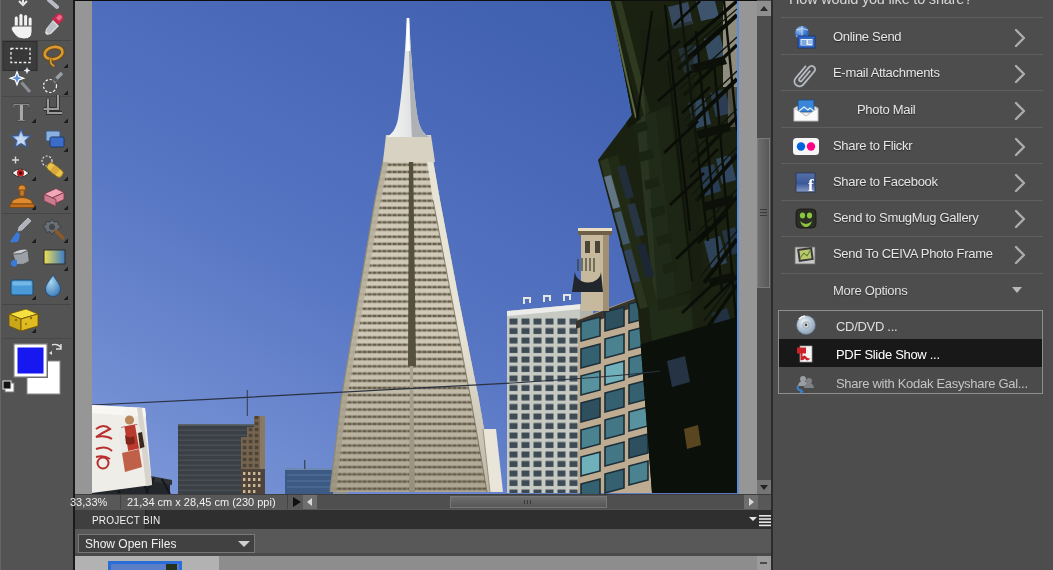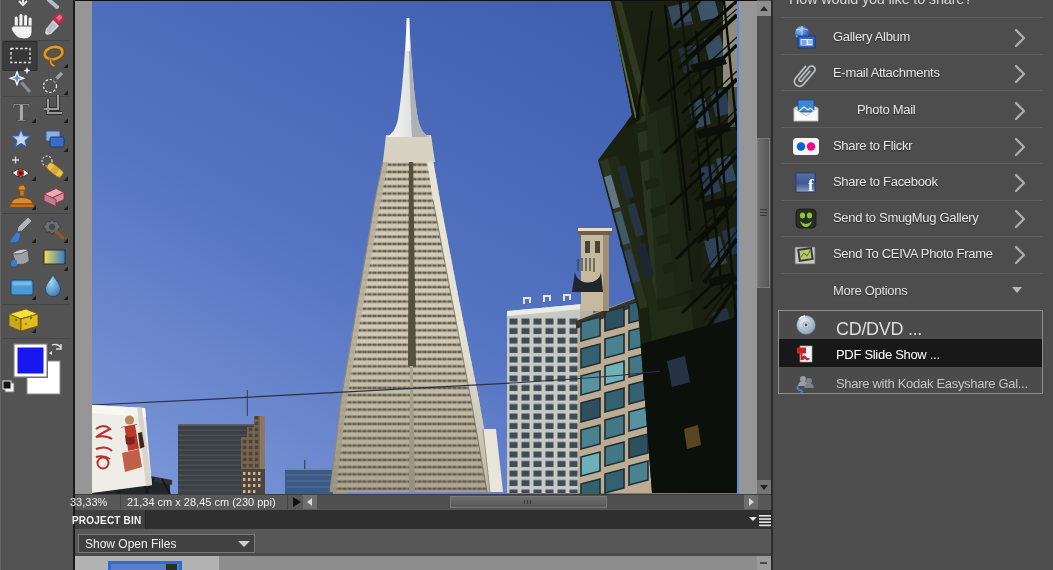--- a/index.html
+++ b/index.html
@@ -462,21 +462,21 @@
 <div class="abs" style="left:307px;top:498px;width:0;height:0;border-top:4px solid transparent;border-bottom:4px solid transparent;border-right:5px solid #d8d8d8;"></div>
 <div class="abs" style="left:744px;top:495px;width:14px;height:14px;background:#6e6e6e;"></div>
 <div class="abs" style="left:749px;top:498px;width:0;height:0;border-top:4px solid transparent;border-bottom:4px solid transparent;border-left:5px solid #d8d8d8;"></div>
 <div class="abs" style="left:450px;top:496px;width:157px;height:12px;background:linear-gradient(#6e6e6e,#565656);border:1px solid #787878;box-sizing:border-box;"></div>
 <div class="abs" style="left:524px;top:500px;width:1px;height:4px;background:#383838;"></div>
 <div class="abs" style="left:527px;top:500px;width:1px;height:4px;background:#383838;"></div>
 <div class="abs" style="left:530px;top:500px;width:1px;height:4px;background:#383838;"></div>
 
 <div class="abs" style="left:75px;top:510px;width:696px;height:19px;background:#2f2f2f;"></div>
 <div class="abs" style="left:75px;top:510px;width:71px;height:19px;background:#3f3f3f;border-right:1px solid #242424;box-sizing:border-box;"></div>
-<div class="abs" style="left:72px;top:515px;color:#f2f2f2;font-size:10px;font-weight:bold;letter-spacing:0.2px;">PROJECT&nbsp;BIN</div>
+<div class="abs" style="left:92px;top:515px;color:#f2f2f2;font-size:10px;font-weight:normal;letter-spacing:0.2px;">PROJECT&nbsp;BIN</div>
 <div class="abs" id="binmenu" style="left:748px;top:513px;">
 <svg width="26" height="14" viewBox="0 0 26 14">
   <path d="M1,4 l4,4 l4,-4 z" fill="#e8e8e8"></path>
   <rect x="11" y="2" width="13" height="1.6" fill="#e8e8e8"></rect>
   <rect x="11" y="5.2" width="13" height="1.6" fill="#e8e8e8"></rect>
   <rect x="11" y="8.4" width="13" height="1.6" fill="#e8e8e8"></rect>
   <rect x="11" y="11.6" width="13" height="1.6" fill="#e8e8e8"></rect>
 </svg>
 </div>
 
@@ -501,21 +501,21 @@
 
 <div class="abs" style="left:781px;top:17px;width:262px;height:1px;background:#5f5f5f;"></div>
 <div class="abs" style="left:781px;top:54px;width:262px;height:1px;background:#5f5f5f;"></div>
 <div class="abs" style="left:781px;top:90px;width:262px;height:1px;background:#5f5f5f;"></div>
 <div class="abs" style="left:781px;top:127px;width:262px;height:1px;background:#5f5f5f;"></div>
 <div class="abs" style="left:781px;top:163px;width:262px;height:1px;background:#5f5f5f;"></div>
 <div class="abs" style="left:781px;top:200px;width:262px;height:1px;background:#5f5f5f;"></div>
 <div class="abs" style="left:781px;top:236px;width:262px;height:1px;background:#5f5f5f;"></div>
 <div class="abs" style="left:781px;top:273px;width:262px;height:1px;background:#5f5f5f;"></div>
 
-<div class="abs" style="left:833px;top:29px;color:#e6e6e6;font-size:13px;letter-spacing:-0.3px;text-shadow:0 1px 1px #2a2a2a;">Gallery Album</div>
+<div class="abs" style="left:833px;top:29px;color:#e6e6e6;font-size:13px;letter-spacing:-0.3px;text-shadow:0 1px 1px #2a2a2a;">Online Send</div>
 <div class="abs" style="left:833px;top:65px;color:#e6e6e6;font-size:13px;letter-spacing:-0.3px;text-shadow:0 1px 1px #2a2a2a;">E-mail Attachments</div>
 <div class="abs" style="left:833px;top:102px;color:#e6e6e6;font-size:13px;letter-spacing:-0.3px;text-shadow:0 1px 1px #2a2a2a;margin-left:24px;">Photo Mail</div>
 <div class="abs" style="left:833px;top:138px;color:#e6e6e6;font-size:13px;letter-spacing:-0.3px;text-shadow:0 1px 1px #2a2a2a;">Share to Flickr</div>
 <div class="abs" style="left:833px;top:174px;color:#e6e6e6;font-size:13px;letter-spacing:-0.3px;text-shadow:0 1px 1px #2a2a2a;">Share to Facebook</div>
 <div class="abs" style="left:833px;top:210px;color:#e6e6e6;font-size:13px;letter-spacing:-0.3px;text-shadow:0 1px 1px #2a2a2a;">Send to SmugMug Gallery</div>
 <div class="abs" style="left:833px;top:246px;color:#e6e6e6;font-size:13px;letter-spacing:-0.3px;text-shadow:0 1px 1px #2a2a2a;">Send To CEIVA Photo Frame</div>
 <div class="abs" style="left:833px;top:283px;color:#e0e0e0;font-size:13px;letter-spacing:-0.3px;text-shadow:0 1px 1px #2a2a2a;">More Options</div>
 <div class="abs" style="left:1012px;top:287px;width:0;height:0;border-left:5px solid transparent;border-right:5px solid transparent;border-top:6px solid #b8b8b8;"></div>
 <div class="abs" id="righticons" style="left:773px;top:0;z-index:6;">
 <svg width="280" height="570" viewBox="0 0 280 570">
@@ -596,15 +596,15 @@
   <path d="M25,386 a5,5 0 0 1 10,0 z" fill="#9a9da2"></path>
   <circle cx="36" cy="381" r="3" fill="#7e8287"></circle>
   <path d="M31,388 a5,5 0 0 1 10,0 z" fill="#7e8287"></path>
   <path d="M25,386 q-2,4 4,4.5" stroke="#3a85d8" stroke-width="2" fill="none"></path>
   <path d="M31,392 l-4,1.5 l1,-4z" fill="#3a85d8"></path>
 </svg>
 </div>
 
 <div class="abs" style="left:778px;top:310px;width:265px;height:84px;background:#4b4b4b;border:1px solid #8e8e8e;box-sizing:border-box;"></div>
 <div class="abs" style="left:779px;top:339px;width:263px;height:28px;background:#181818;"></div>
-<div class="abs" style="left:836px;top:319px;color:#dedede;font-size:18px;letter-spacing:-0.3px;">CD/DVD ...</div>
+<div class="abs" style="left:836px;top:319px;color:#dedede;font-size:13px;letter-spacing:-0.3px;">CD/DVD ...</div>
 <div class="abs" style="left:836px;top:347px;color:#ffffff;font-size:13px;letter-spacing:-0.3px;">PDF Slide Show ...</div>
 <div class="abs" style="left:836px;top:376px;color:#c4c4c4;font-size:13px;letter-spacing:-0.3px;text-align:center;">Share with Kodak Easyshare Gal...</div>
 
 </body></html>

